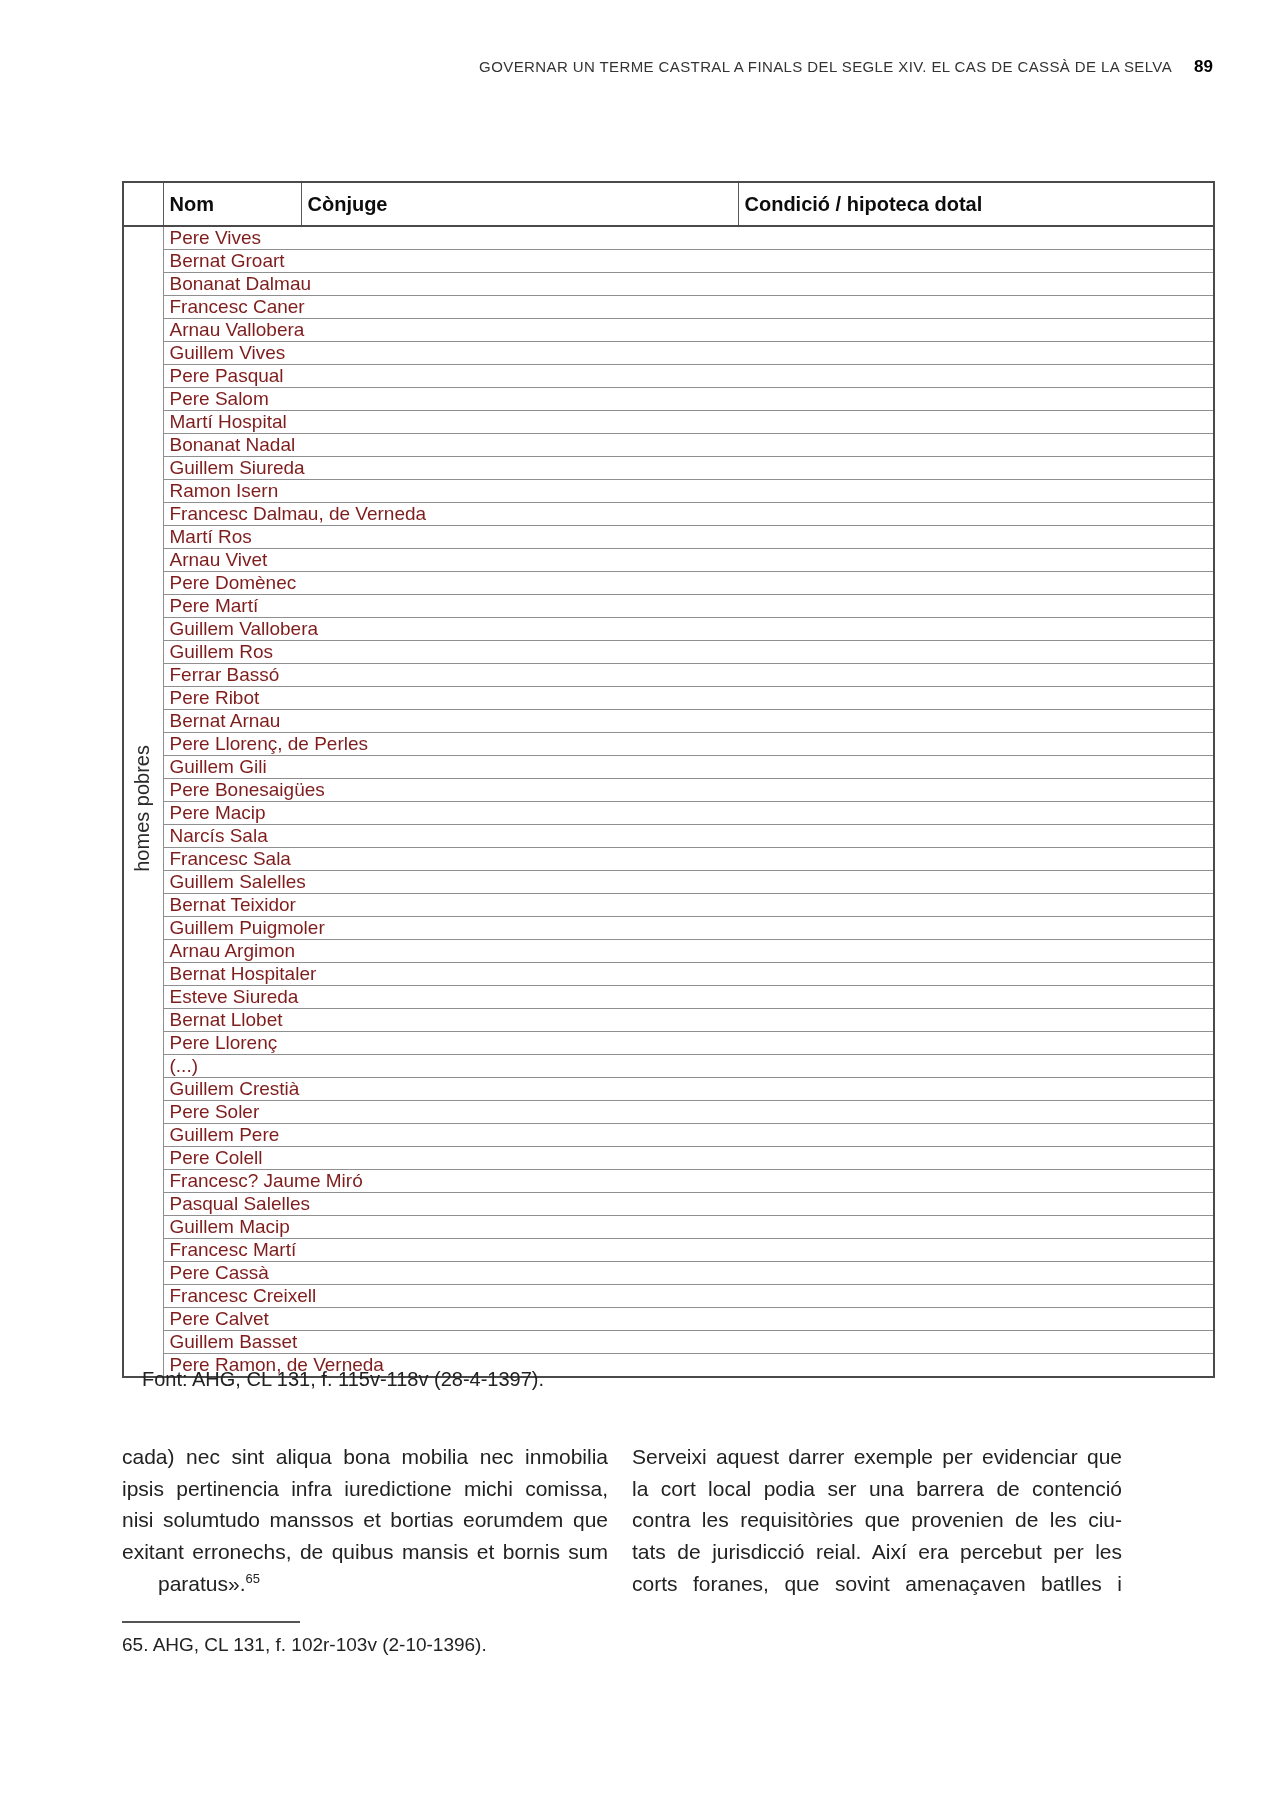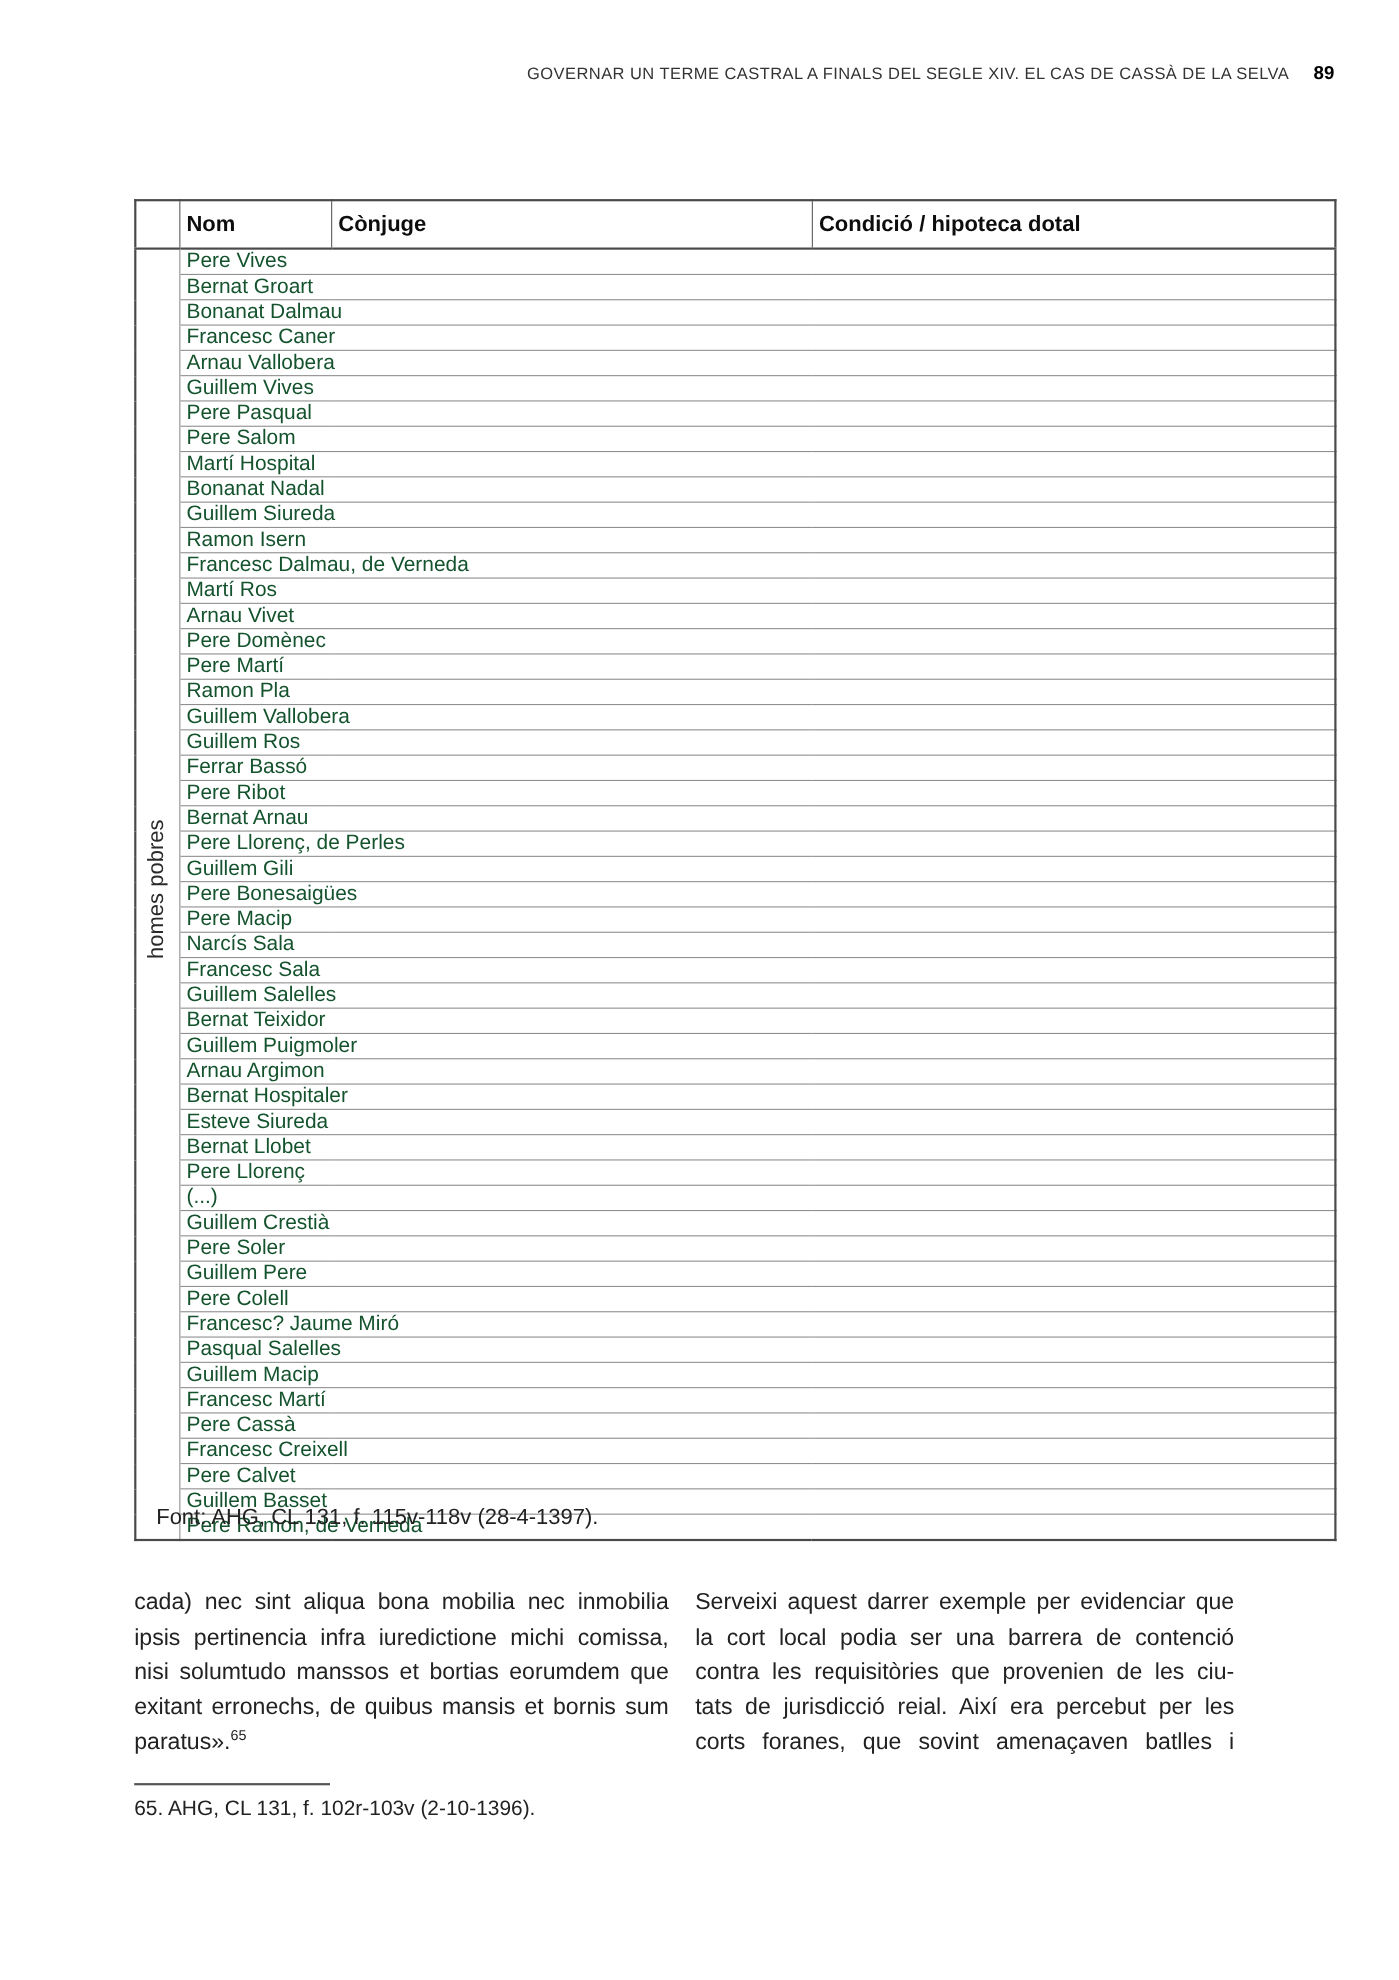--- a/index.html
+++ b/index.html
@@ -25,21 +25,21 @@
   }
   .data-table th {
     font-size:20px; font-weight:bold; text-align:left; color:#0d0d0d;
     padding:0 0 0 6px; height:44px; box-sizing:border-box;
     border-bottom:2px solid #4a4a4a; border-right:1px solid #5a5a5a;
     white-space:nowrap; overflow:hidden;
   }
   .data-table th.no-right { border-right:none; }
   .data-table td.gutter { border-right:1px solid #8f8f8f; }
   .data-table td.name {
-    font-size:19px; color:#14532d; padding:0 0 0 6px;
+    font-size:19px; color:#7f1d1d; padding:0 0 0 6px;
     height:21.9px; box-sizing:border-box;
     border-bottom:1px solid #8f8f8f;
     white-space:nowrap; overflow:hidden;
   }
 
   
   .row-group-label {
     position:absolute; left:122px; top:211px; width:40px; height:1139px;
     display:flex; align-items:center; justify-content:center;
     padding-top:55px; box-sizing:border-box; pointer-events:none;
@@ -50,21 +50,21 @@
   }
 
   
   .source-line { position:absolute; left:122px; top:1368px; font-size:20px; color:#222;margin-left:20px; }
 
   
   .bodycol { position:absolute; top:1441px; font-size:21px; line-height:31.7px; color:#222; }
   .bodycol.left  { left:122px; width:486px; }
   .bodycol.right { left:632px; width:490px; }
   .tline { text-align:justify; text-align-last:justify; white-space:nowrap0; }
-  .tline.lastline { text-align:left; text-align-last:left; }
+  .tline.lastline { text-align:left; text-align-last:left;margin-left:36px; }
   sup.fnref { font-size:13px; line-height:0; vertical-align:super; }
 
   
   .fnrule { position:absolute; left:122px; top:1621px; width:178px; border-top:2px solid #555; }
   .footnote { position:absolute; left:122px; top:1634px; font-size:19px; color:#222; }
 </style>
 </head>
 <body>
 
 <div class="page">
@@ -168,24 +168,20 @@
         <tr>
           <td class="gutter"></td>
           <td class="name" colspan="3">Pere Domènec</td>
         </tr>
 
         <tr>
           <td class="gutter"></td>
           <td class="name" colspan="3">Pere Martí</td>
         </tr>
 
-        <tr>
-          <td class="gutter"></td>
-          <td class="name" colspan="3">Ramon Pla</td>
-        </tr>
 
         <tr>
           <td class="gutter"></td>
           <td class="name" colspan="3">Guillem Vallobera</td>
         </tr>
 
         <tr>
           <td class="gutter"></td>
           <td class="name" colspan="3">Guillem Ros</td>
         </tr>

